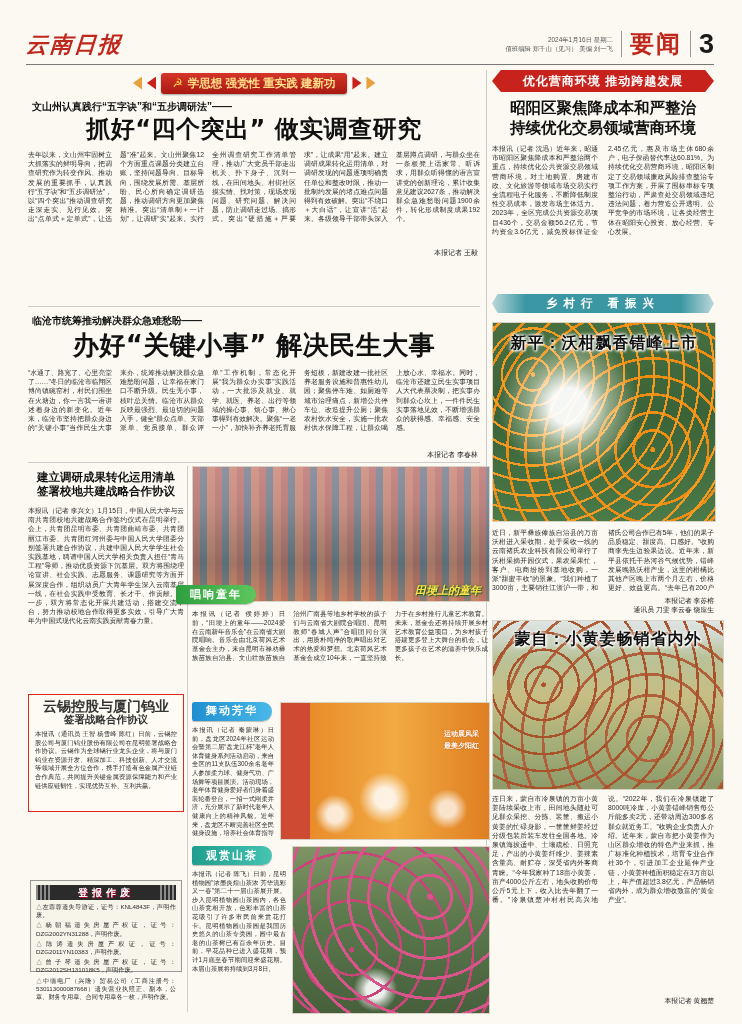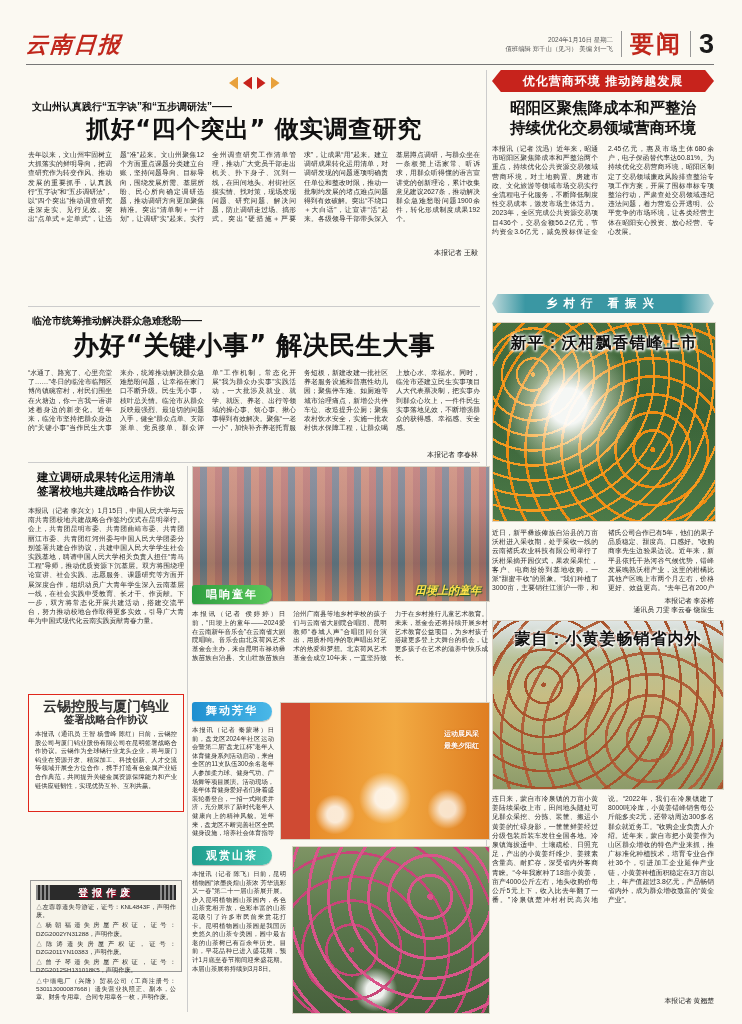--- a/index.html
+++ b/index.html
@@ -109,20 +109,21 @@
     <div class="page-no">3</div>
   </div>
   <div class="abs hdr-rule" style="left:26px;top:64px;width:688px;height:0;"></div>
 
   <div class="abs vrule" style="left:486px;top:70px;height:942px;"></div>
   <div class="abs vrule" style="left:187px;top:466px;height:546px;"></div>
 
   <div class="abs ribbon-row" style="left:60px;top:72px;width:388px;height:22px;">
     <span class="chev l lt"></span>
     <span class="chev l"></span>
+    <span class="ribbon"><span class="emblem">☭</span><span>学思想 强党性 重实践 建新功</span></span>
     <span class="chev"></span>
     <span class="chev lt"></span>
   </div>
   <div class="abs kicker" style="left:32px;top:100px;width:340px;">文山州认真践行“五字诀”和“五步调研法”——</div>
   <div class="abs head-xl" style="left:28px;top:113px;width:452px;">抓好“四个突出” 做实调查研究</div>
   <div class="abs bt cols5" style="left:28px;top:150px;width:452px;height:108px;">去年以来，文山州牢固树立大抓落实的鲜明导向，把调查研究作为转变作风、推动发展的重要抓手，认真践行“五字诀”和“五步调研法”，以“四个突出”推动调查研究走深走实、见行见效。突出“点单式＋定单式”，让选题“准”起来。文山州聚焦12个方面重点课题分类建立台账，坚持问题导向、目标导向，围绕发展所需、基层所盼、民心所向确定调研选题，推动调研方向更加聚焦精准。突出“清单制＋一计划”，让调研“实”起来。实行全州调查研究工作清单管理，推动广大党员干部走出机关、扑下身子、沉到一线，在田间地头、村街社区摸实情、找对策，现场发现问题、研究问题、解决问题，防止调研走过场、搞形式。突出“硬措施＋严要求”，让成果“用”起来。建立调研成果转化运用清单，对调研发现的问题逐项明确责任单位和整改时限，推动一批制约发展的堵点难点问题得到有效破解。突出“不绕口＋大白话”，让宣讲“活”起来。各级领导干部带头深入基层蹲点调研，与群众坐在一条板凳上话家常、听诉求，用群众听得懂的语言宣讲党的创新理论，累计收集意见建议2627条，推动解决群众急难愁盼问题1900余件，转化形成制度成果192个。</div>
   <div class="abs byline" style="left:300px;top:248px;width:178px;">本报记者 王毅</div>
 
   <div class="abs hrule" style="left:28px;top:306px;width:452px;"></div>
 
@@ -155,21 +156,21 @@
     <div class="bt-s" style="font-size:6.2px;line-height:8.2px;margin-top:3px;">△左蓉蓉遗失导游证，证号：KNL4843F，声明作废。</div>
     <div class="bt-s" style="font-size:6.2px;line-height:8.2px;margin-top:2px;">△杨朝福遗失房屋产权证，证号：DZG2002YN31288，声明作废。</div>
     <div class="bt-s" style="font-size:6.2px;line-height:8.2px;margin-top:2px;">△陈涛遗失房屋产权证，证号：DZG2011YN10383，声明作废。</div>
     <div class="bt-s" style="font-size:6.2px;line-height:8.2px;margin-top:2px;">△曾子琴遗失房屋产权证，证号：DZG2012SH131018K5，声明作废。</div>
     <div class="bt-s" style="font-size:6.2px;line-height:8.2px;margin-top:2px;height:32px;">△中缅电厂（兴隆）贸易公司（工商注册号：530113000087668）遗失营业执照正、副本，公章、财务专用章、合同专用章各一枚，声明作废。</div>
   </div>
 
   <div class="abs photo ph-choir" style="left:192px;top:466px;width:296px;height:134px;">
     <div class="ph-script" style="position:absolute;right:8px;bottom:3px;">田埂上的童年</div>
   </div>
-  <div class="abs clabel green" style="left:192px;top:585px;">唱响童年</div>
+  <div class="abs clabel green" style="left:176px;top:585px;">唱响童年</div>
   <div class="abs bt cols3" style="left:192px;top:610px;width:296px;height:86px;font-size:6.5px;line-height:8.8px;">本报讯（记者 侯婷婷）日前，“田埂上的童年——2024爱在云南新年音乐会”在云南省大剧院唱响。音乐会由北京荷风艺术基金会主办，来自昆明市禄劝彝族苗族自治县、文山壮族苗族自治州广南县等地乡村学校的孩子们与云南省大剧院合唱团、昆明教师“春城人声”合唱团同台演出，用质朴纯净的歌声唱出对艺术的热爱和梦想。北京荷风艺术基金会成立10年来，一直坚持致力于在乡村推行儿童艺术教育。未来，基金会还将持续开展乡村艺术教育公益项目，为乡村孩子搭建更多登上大舞台的机会，让更多孩子在艺术的滋养中快乐成长。</div>
 
   <div class="abs clabel blue" style="left:192px;top:702px;">舞动芳华</div>
   <div class="abs bt-s" style="left:192px;top:726px;width:82px;height:112px;">本报讯（记者 秦蒙琳）日前，盘龙区2024年社区运动会暨第二届“盘龙江杯”老年人体育健身系列活动启动，来自全区的11支队伍300余名老年人参加柔力球、健身气功、广场舞等项目展演。活动现场，老年体育健身爱好者们身着盛装轮番登台，一招一式刚柔并济，充分展示了新时代老年人健康向上的精神风貌。近年来，盘龙区不断完善社区全民健身设施，培养社会体育指导员，组织开展丰富多彩的体育健身活动和健康知识推广，让越来越多的老年人在家门口乐享健身。</div>
   <div class="abs photo ph-dance" style="left:280px;top:702px;width:208px;height:136px;">
     <div class="ph-small-txt" style="position:absolute;right:10px;top:26px;">运动展风采</div>
     <div class="ph-small-txt" style="position:absolute;right:10px;top:38px;">最美夕阳红</div>
   </div>
 
   <div class="abs clabel teal" style="left:192px;top:846px;">观赏山茶</div>

